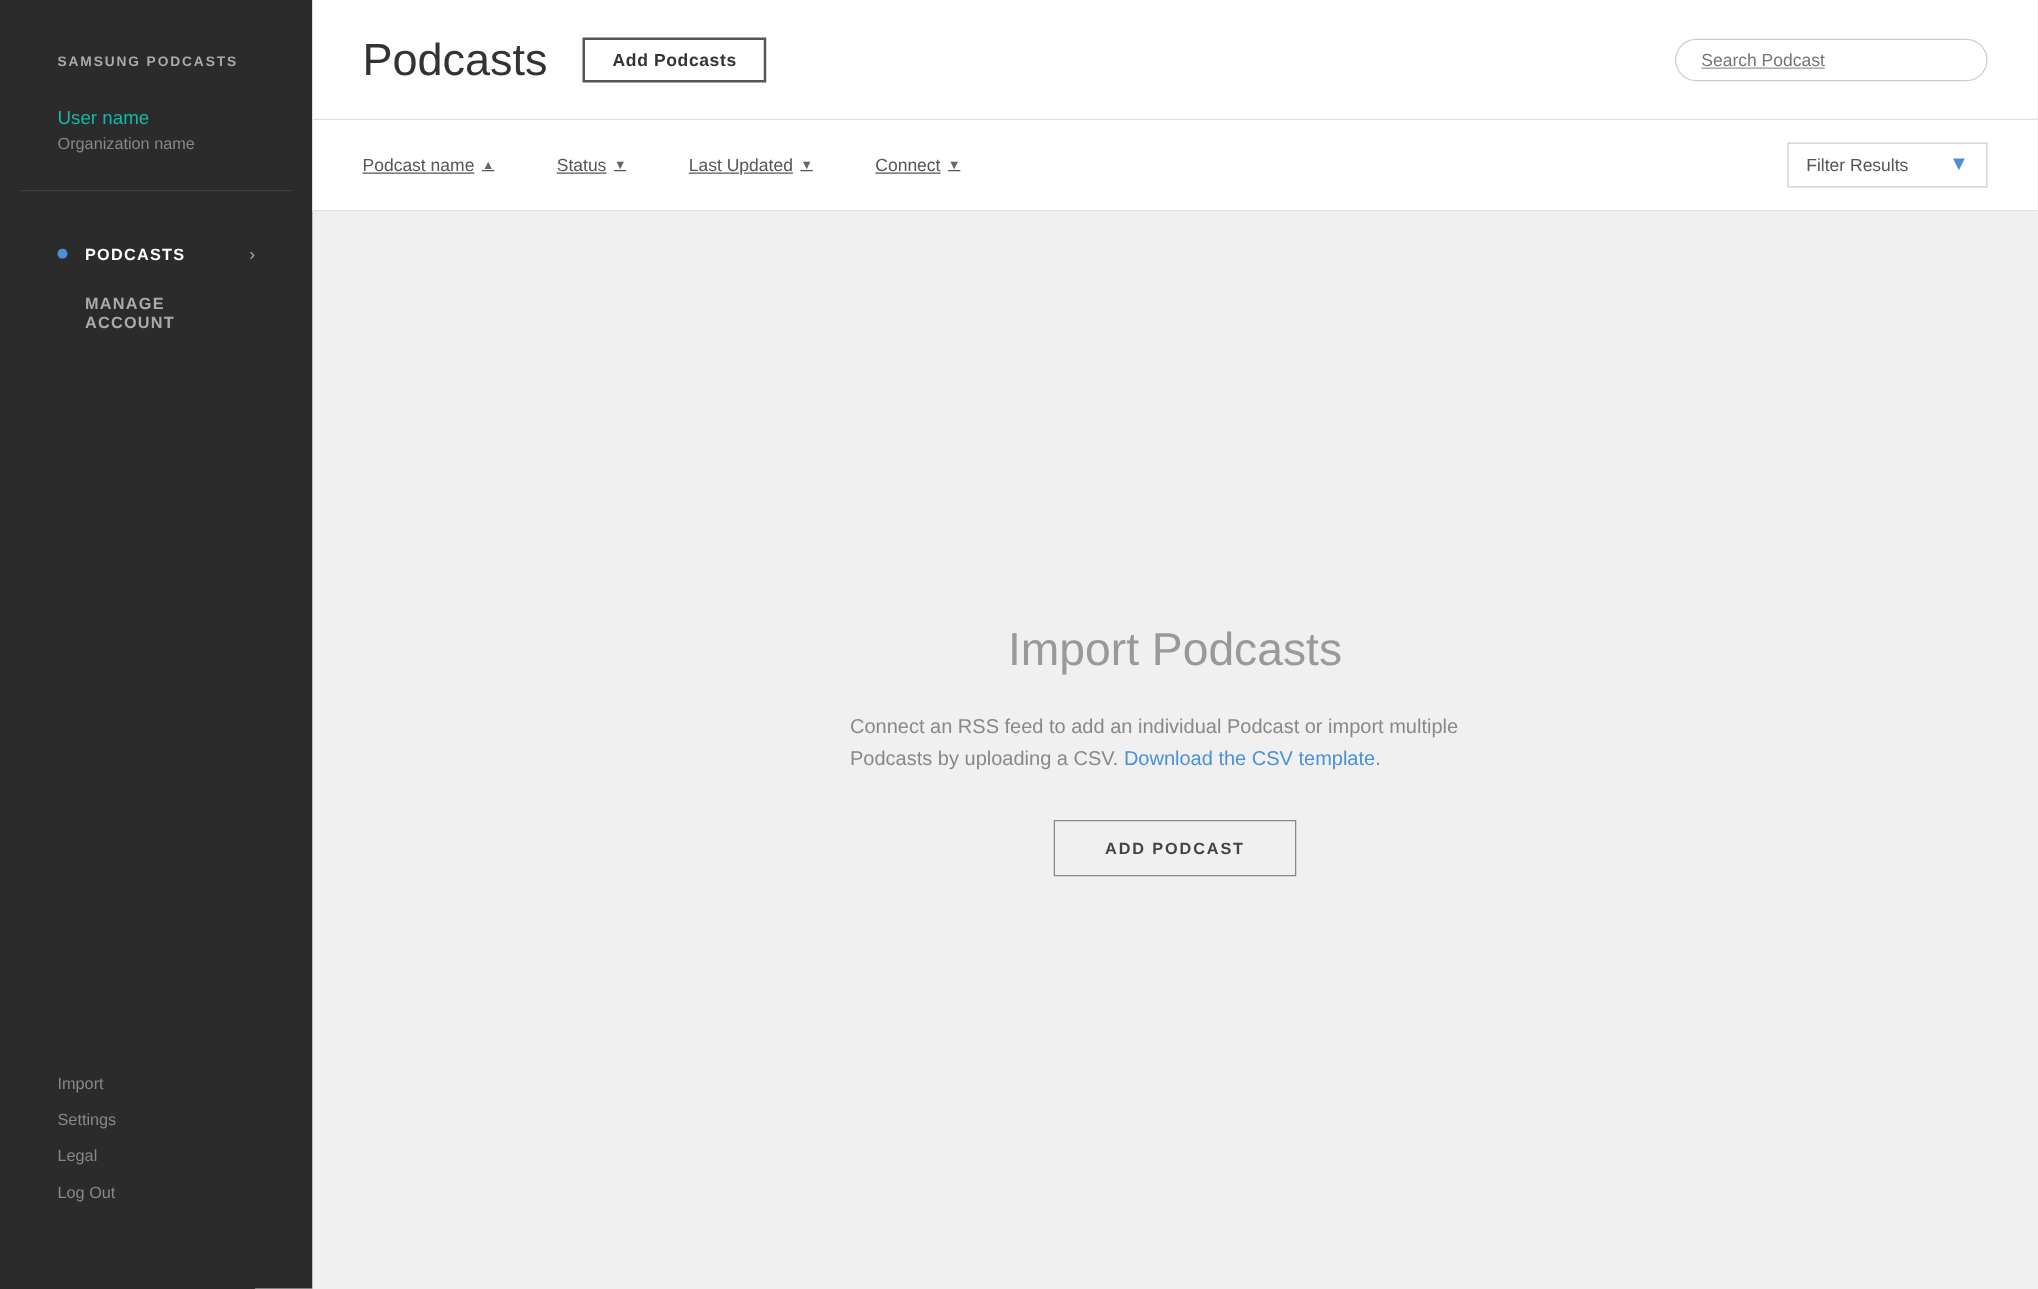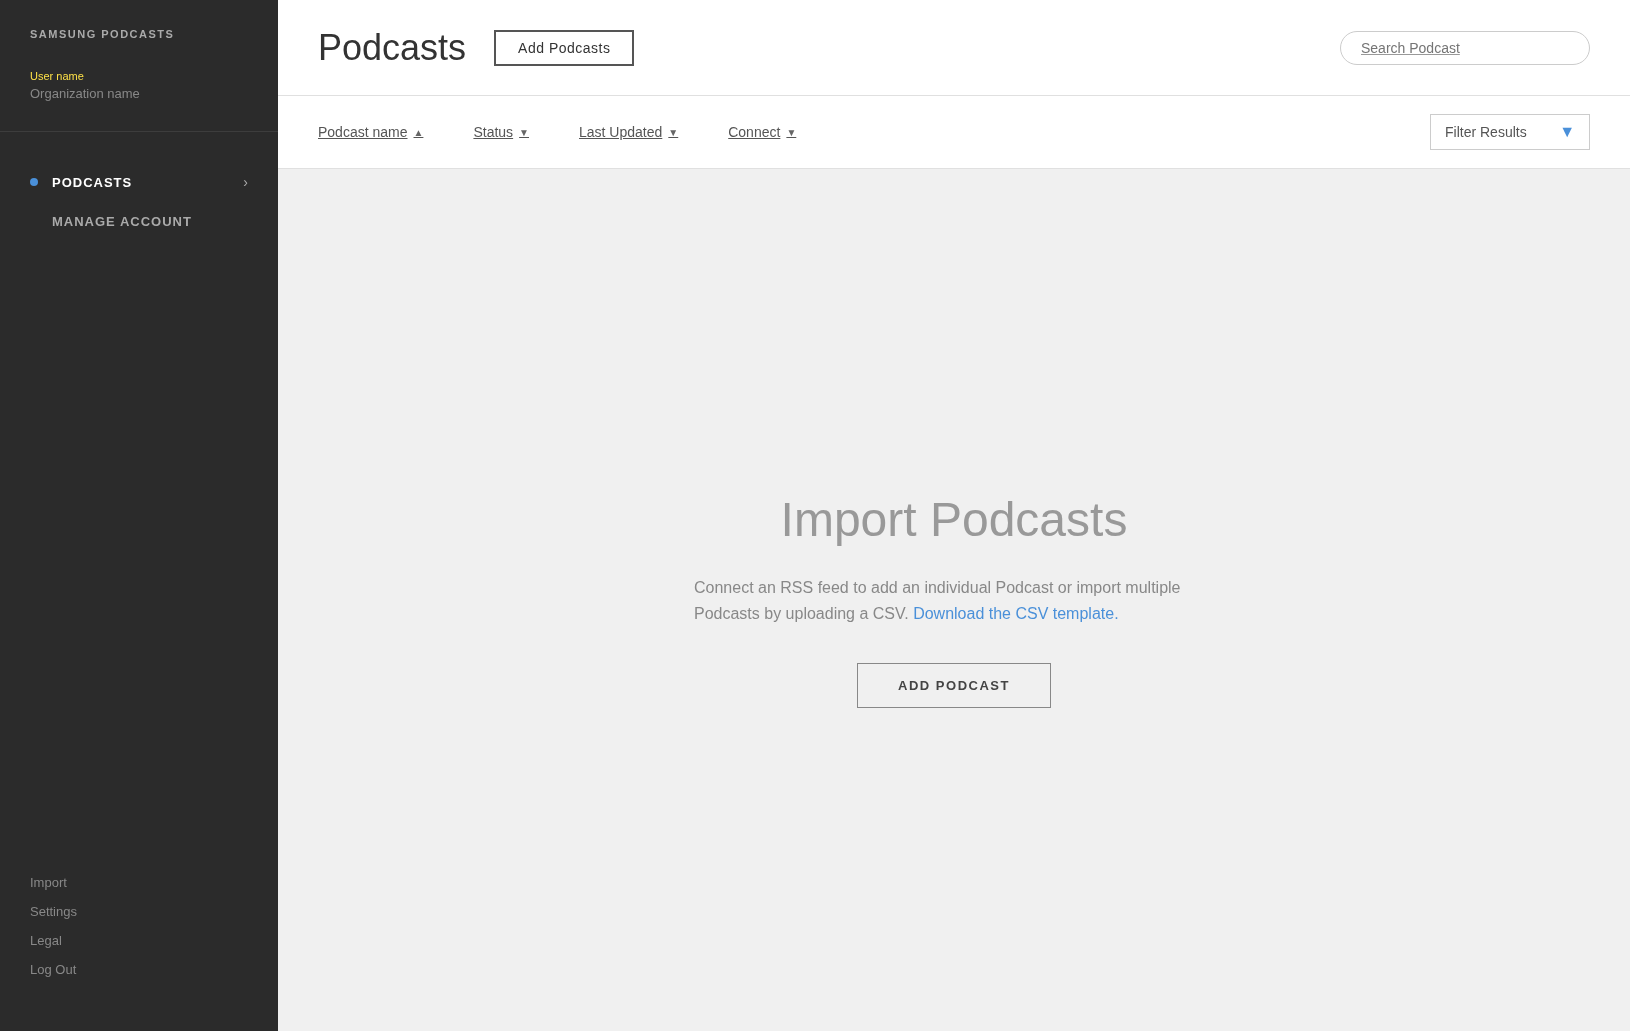--- a/index.html
+++ b/index.html
@@ -1,41 +1,41 @@
 <!DOCTYPE html>
 <html><head>
   <meta charset="utf-8">
   <style>
     * { margin: 0; padding: 0; box-sizing: border-box; }
     body { font-family: 'Helvetica Neue', Arial, sans-serif; display: flex; width: 1630px; min-height: 1031px; background: #f0f0f0; }
 
     
     .sidebar {
-      width: 278px;
+      width: 250px;
       min-height: 1031px;
       background: #2b2b2b;
       display: flex;
       flex-direction: column;
-      padding: 0;
+      padding: 16px;
       flex-shrink: 0;
     }
     .sidebar-brand {
       padding: 28px 30px 20px 30px;
       color: #aaa;
       font-size: 11px;
       letter-spacing: 1.5px;
       font-weight: 600;
       text-transform: uppercase;
     }
     .sidebar-user {
       padding: 10px 30px 30px 30px;
     }
     .sidebar-username {
-      color: #fde047;
-      font-size: 11px;
+      color: #14b8a6;
+      font-size: 15px;
       font-weight: 400;
     }
     .sidebar-orgname {
       color: #888;
       font-size: 13px;
       margin-top: 4px;
     }
     .sidebar-divider {
       height: 1px;
       background: #3d3d3d;
@@ -112,21 +112,21 @@
       font-weight: 300;
       color: #333;
       flex-shrink: 0;
       margin-right: 28px;
     }
     .add-podcasts-btn {
       border: 2px solid #555;
       background: transparent;
       padding: 8px 22px;
       font-size: 14px;
-      font-weight: 400;
+      font-weight: 700;
       color: #333;
       cursor: pointer;
       letter-spacing: 0.5px;
       text-align: center;
     }
     .header-spacer { flex: 1; }
     .search-box {
       border: 1px solid #ccc;
       border-radius: 20px;
       padding: 8px 20px;
@@ -175,21 +175,21 @@
     
     .content {
       flex: 1;
       display: flex;
       flex-direction: column;
       align-items: center;
       justify-content: center;
       padding: 60px 40px;
     }
     .import-title {
-      font-size: 48px;
+      font-size: 37px;
       font-weight: 300;
       color: #999;
       margin-bottom: 28px;
       text-align: center;
     }
     .import-description {
       font-size: 16px;
       color: #888;
       text-align: left;
       max-width: 520px;

